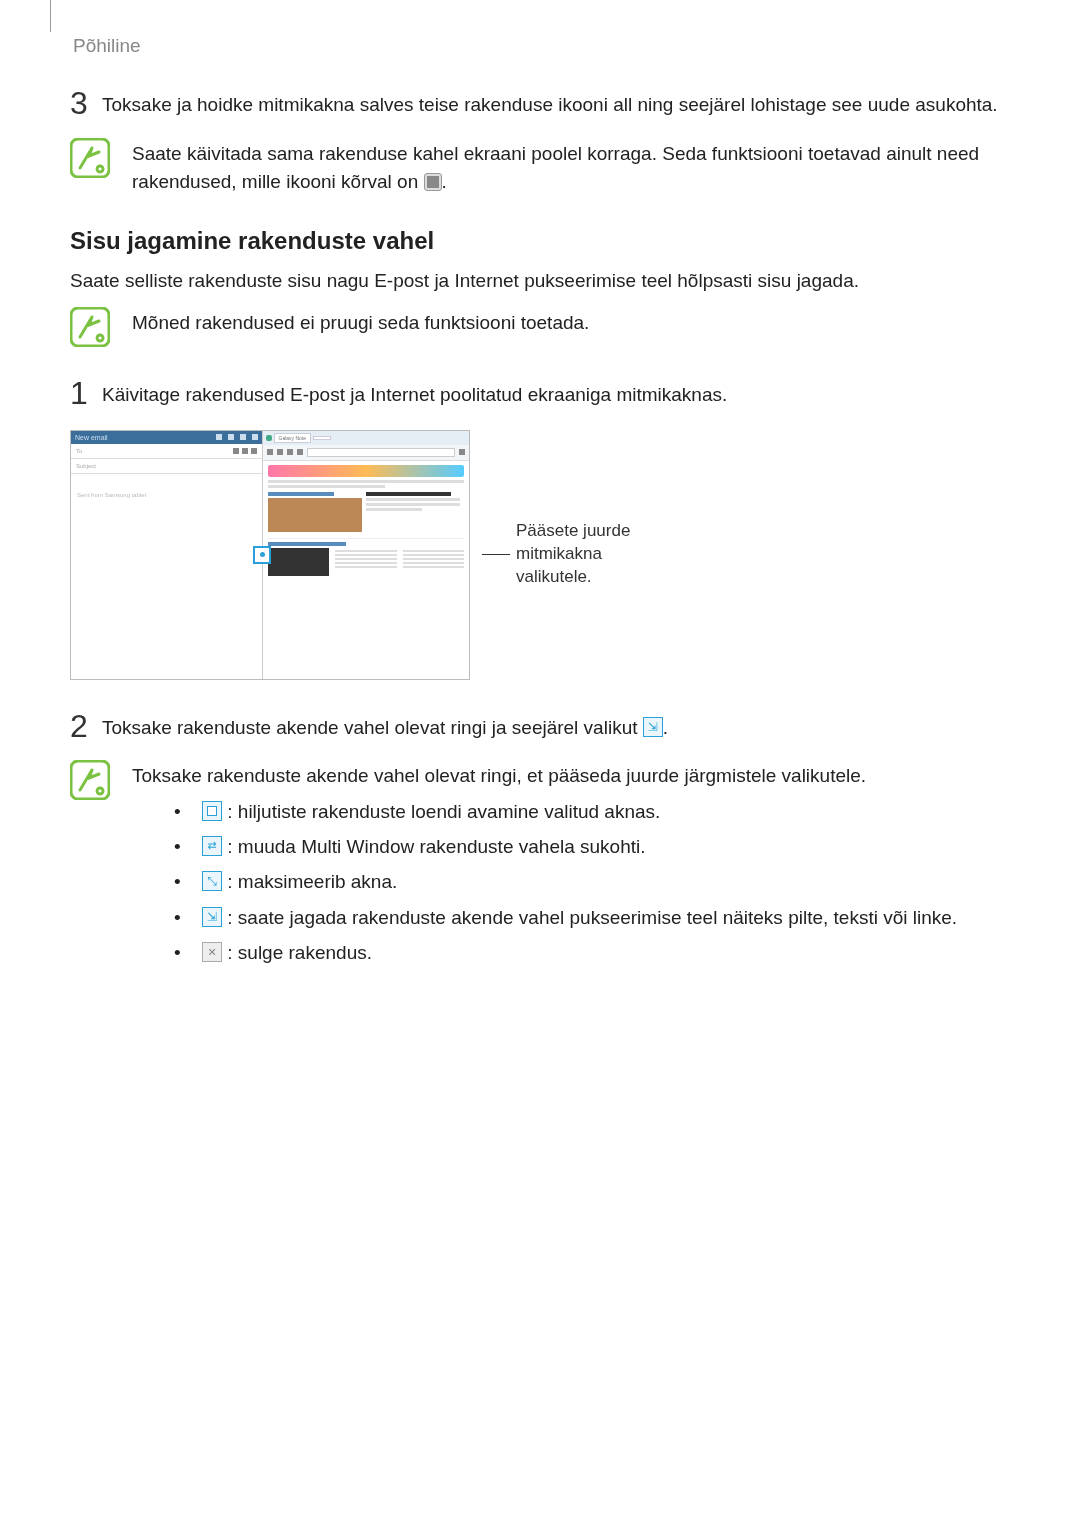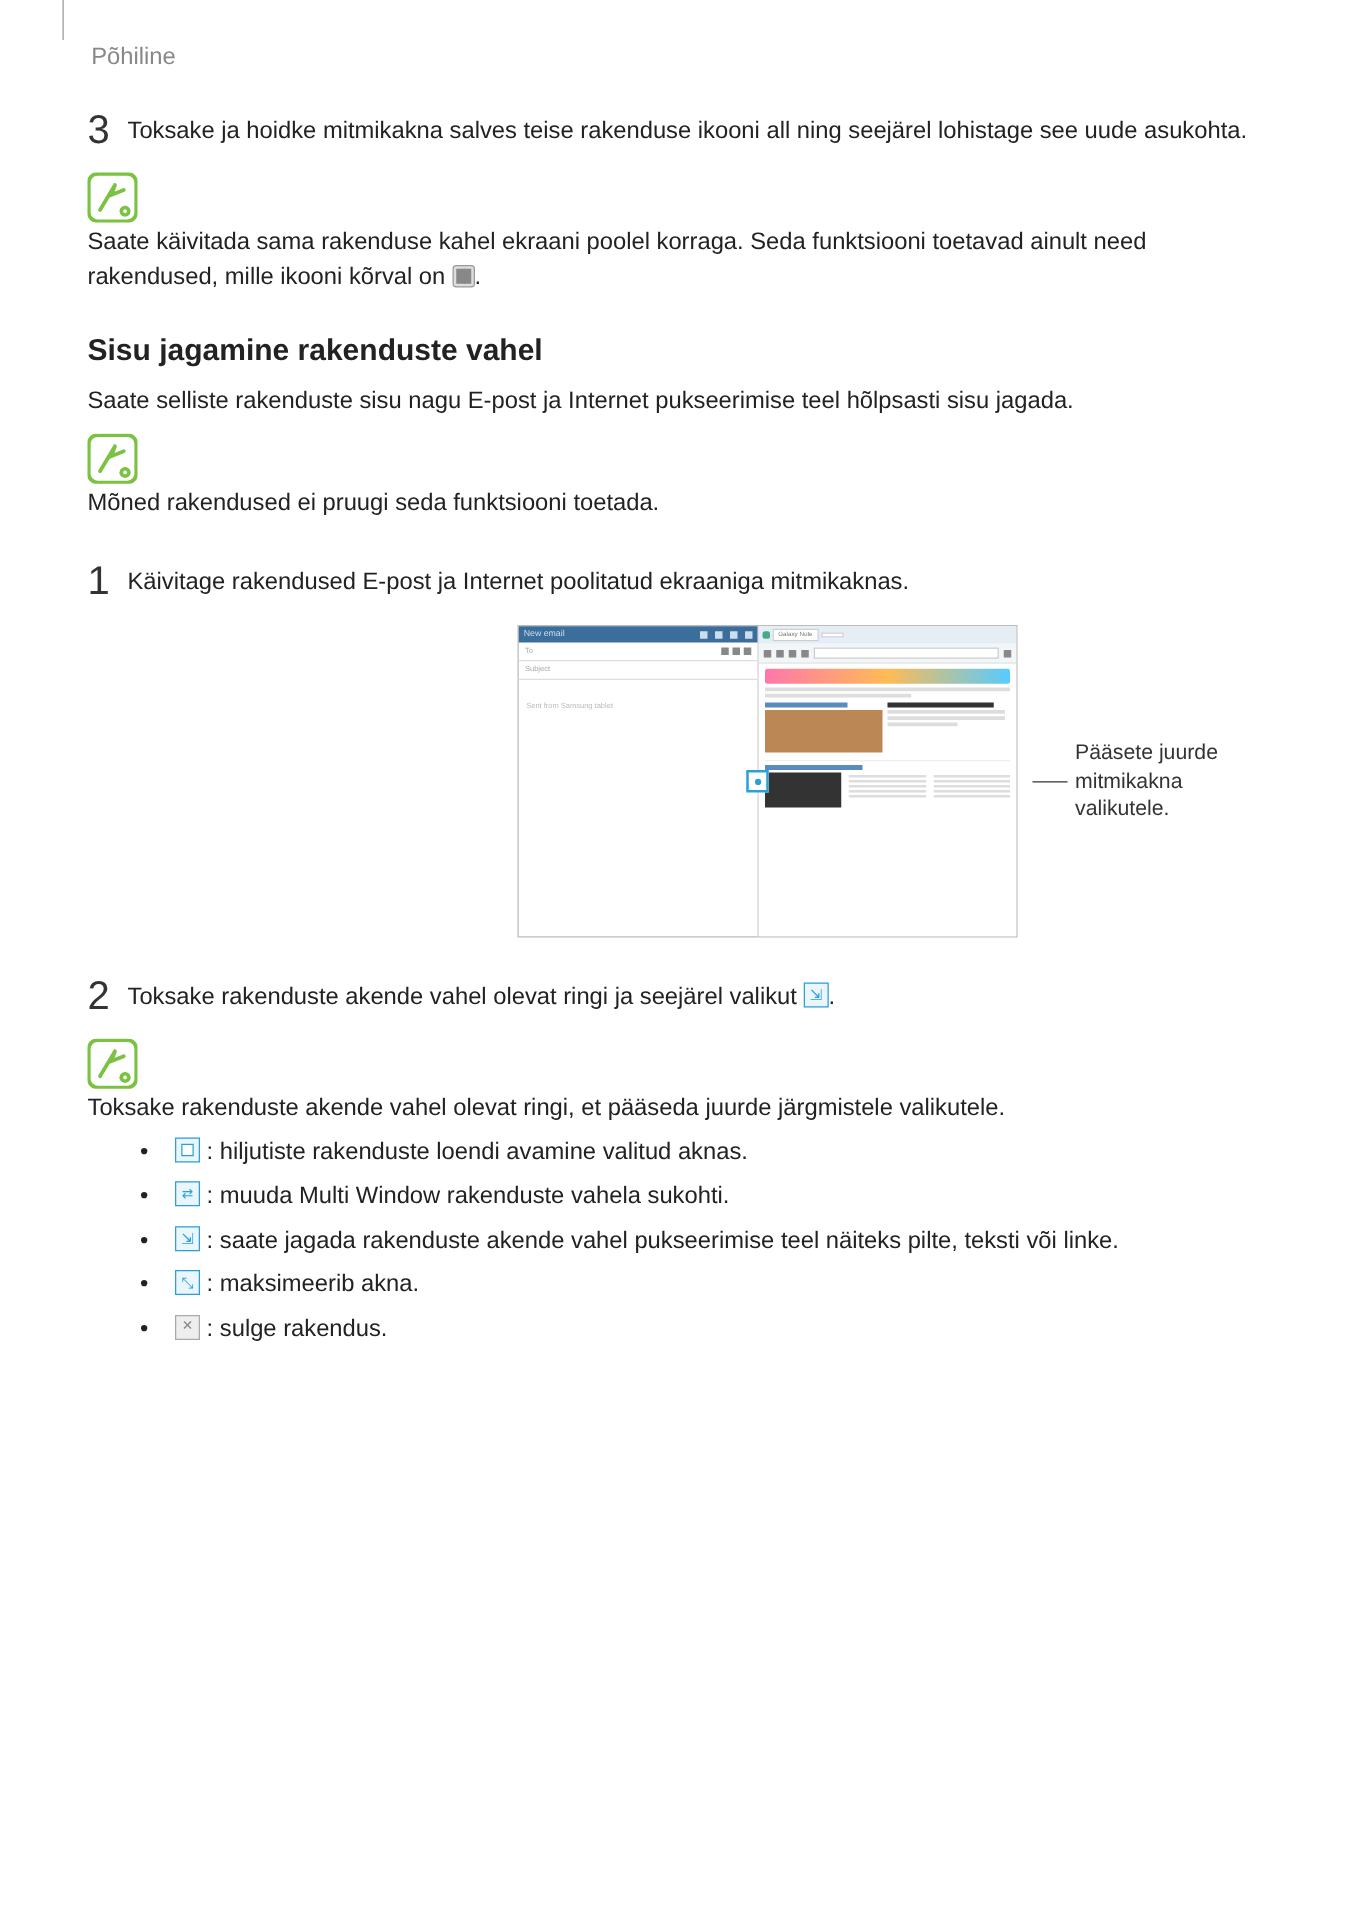--- a/index.html
+++ b/index.html
@@ -44,21 +44,20 @@
   }
   .num-step .txt {
     font-size: 19px;
     line-height: 1.5;
     padding-top: 4px;
   }
   .note-row {
     display: flex;
     align-items: flex-start;
     margin: 10px 0 30px 0;
-    flex-direction: column;
   }
   .note-icon {
     width: 40px;
     height: 40px;
     flex-shrink: 0;
     margin-right: 22px;
   }
   .note-icon svg { width: 40px; height: 40px; }
   .note-text {
     font-size: 19px;
@@ -72,21 +71,21 @@
   }
   p.body {
     font-size: 19px;
     line-height: 1.5;
     margin: 0 0 12px 0;
   }
   strong { font-weight: 400; }
   .figure-row {
     display: flex;
     align-items: center;
-    justify-content: flex-end;
+    justify-content: flex-start;
     margin: 20px 0 30px 0;
     gap: 12px;
   }
   .mock-screen {
     width: 398px;
     height: 248px;
     border: 1px solid #bbb;
     background: #fff;
     position: relative;
     display: flex;
@@ -412,20 +411,20 @@
       <svg viewBox="0 0 40 40">
           <rect x="1" y="1" width="38" height="38" rx="7" fill="none" stroke="#7bc243" stroke-width="3"></rect>
           <path d="M10 30 L22 10 M22 10 l-3 8 l10 -4 M30 28 a3 3 0 1 0 0.1 0" fill="none" stroke="#7bc243" stroke-width="3" stroke-linecap="round"></path>
         </svg>
     </div>
     <div class="note-text">
       <div>Toksake rakenduste akende vahel olevat ringi, et pääseda juurde järgmistele valikutele.</div>
       <ul class="bullets">
         <li><span class="icon-box recent"></span><span> : hiljutiste rakenduste loendi avamine valitud aknas.</span></li>
         <li><span class="icon-box swap"></span><span> : muuda Multi Window rakenduste vahela sukohti.</span></li>
+        <li><span class="icon-box max"></span><span> : maksimeerib akna.</span></li>
         <li><span class="icon-box share"></span><span> : saate jagada rakenduste akende vahel pukseerimise teel näiteks pilte, teksti või linke.</span></li>
-        <li><span class="icon-box max"></span><span> : maksimeerib akna.</span></li>
         <li><span class="icon-box close"></span><span> : sulge rakendus.</span></li>
       </ul>
     </div>
   </div>
 
 </div>
 
 </body></html>

